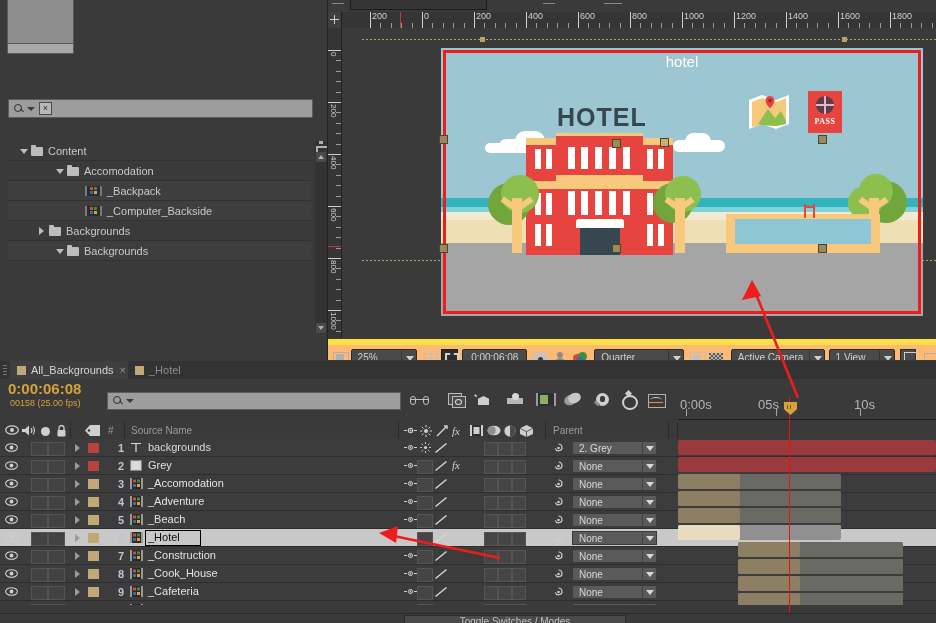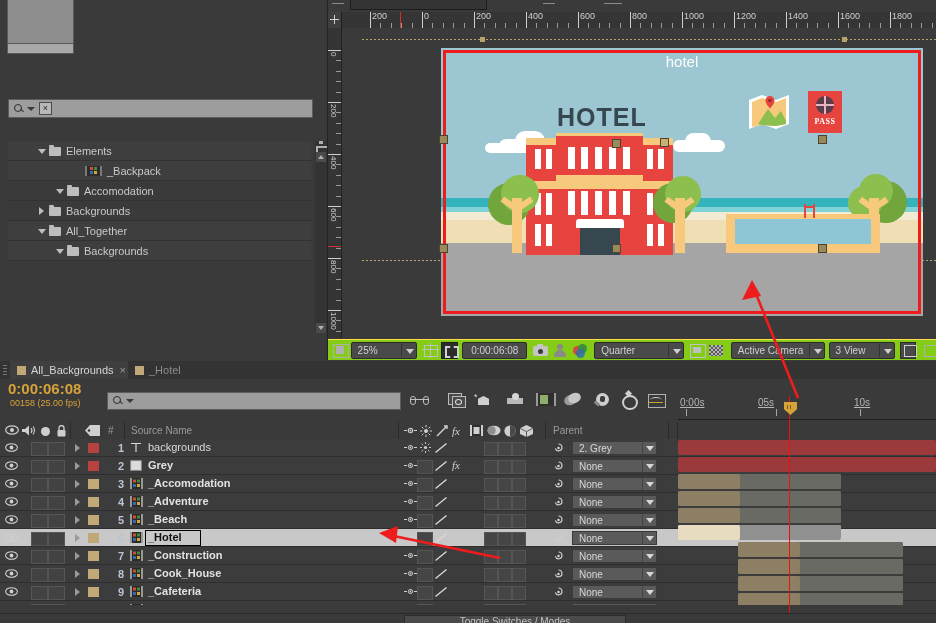--- a/index.html
+++ b/index.html
@@ -137,22 +137,22 @@
   #passIcon .globe{position:absolute;left:8px;top:5px;width:18px;height:18px;border-radius:50%;
      background:#5a3c4a;}
   #passIcon .globe::before{content:"";position:absolute;left:8px;top:0;width:2px;height:18px;background:#e8b5c0;}
   #passIcon .globe::after{content:"";position:absolute;left:0;top:8px;width:18px;height:2px;background:#e8b5c0;}
   #passIcon .pw{position:absolute;left:0;top:26px;width:34px;text-align:center;color:#fff;font-size:8px;
      font-weight:bold;font-family:"Liberation Serif",serif;letter-spacing:.5px;}
   #redBox{position:absolute;left:101px;top:22px;width:478px;height:264px;border:3px solid #ee1c1c;box-sizing:border-box;}
   .handle{position:absolute;width:7px;height:7px;background:#9a8a5a;border:1px solid #4a4434;}
 
   
-  #compBar{position:absolute;left:0;top:339px;width:608px;height:21px;background:#84cc16;border-top:1px solid #fde047;
-     display:flex;align-items:center;}
+  #compBar{position:absolute;left:0;top:339px;width:608px;height:21px;background:#fdba74;border-top:6px solid #fde047;
+     display:flex;align-items:flex-end;}
   .cselect{height:15px;background:#4a4a4a;border:1px solid #2c2c2c;border-radius:2px;display:flex;align-items:center;
      color:#d0d0d0;font-size:10px;margin-left:4px;position:relative;padding-left:6px;}
   .cselect .arw{width:14px;height:13px;border-left:1px solid #333;margin-left:auto;position:relative;}
   .cselect .arw::after{content:"";position:absolute;left:4px;top:5px;border-left:4px solid transparent;border-right:4px solid transparent;border-top:5px solid #d0d0d0;}
   .ibtn{width:17px;height:15px;margin-left:5px;position:relative;}
 
   
   #tlTabs{position:absolute;left:0;top:361px;width:936px;height:18px;background:#333;border-bottom:1px solid #222;}
   .tltab{position:absolute;top:0;height:18px;display:flex;align-items:center;padding:0 7px;font-size:11px;}
   .tltab.active{background:#3f3f3f;color:#d5d5d5;}
@@ -169,21 +169,21 @@
      display:flex;align-items:center;}
   #tlSearch .mag{width:12px;height:12px;margin-left:4px;position:relative;}
   #tlSearch .mag::before{content:"";position:absolute;left:1px;top:1px;width:6px;height:6px;border:1.4px solid #2c2c2c;border-radius:50%;}
   #tlSearch .mag::after{content:"";position:absolute;left:7px;top:7px;width:4px;height:1.4px;background:#2c2c2c;transform:rotate(45deg);}
   #tlSearch .caret{width:0;height:0;border-left:4px solid transparent;border-right:4px solid transparent;border-top:4px solid #3a3a3a;margin-left:2px;}
   .tlicon{position:absolute;top:12px;width:20px;height:18px;}
 
   
   #tlRuler{position:absolute;left:678px;top:396px;width:258px;height:23px;background:#3a3a3a;}
   .rmaj{position:absolute;top:13px;width:1px;height:7px;background:#a5a5a5;}
-  .rlbl{position:absolute;top:1px;font-size:10px;color:#b5b5b5;text-decoration:underline;}
+  .rlbl{position:absolute;top:1px;font-size:13px;color:#b5b5b5;}
   #tlRulerLine{position:absolute;left:678px;top:419px;width:258px;height:1px;background:#1f1f1f;}
   #wab{position:absolute;left:678px;top:396px;width:258px;height:5px;background:#2f2f2f;}
   #wabL{position:absolute;left:678px;top:396px;width:7px;height:6px;background:#d6a23a;}
   #wabL2{position:absolute;left:678px;top:422px;width:7px;height:7px;background:#d6a23a;}
 
   
   #colHdr{position:absolute;left:0;top:422px;width:936px;height:17px;background:#3a3a3a;border-bottom:1px solid #2a2a2a;}
   .chlbl{position:absolute;top:3px;font-size:10px;color:#9a9a9a;}
   .chico{position:absolute;top:3px;}
   .vdiv{position:absolute;top:0;width:1px;background:#2a2a2a;}
@@ -192,21 +192,21 @@
   .lrow{position:relative;height:17px;border-bottom:1px solid #2e2e2e;background:#3c3c3c;}
   .lrow.sel{background:#c8c8c8;}
   .eye{position:absolute;left:5px;top:4px;width:13px;height:9px;}
   .eye svg{display:block;}
   .sqA{position:absolute;left:31px;top:3px;width:15px;height:12px;background:#424242;border:1px solid #555;}
   .sqB{position:absolute;left:48px;top:3px;width:15px;height:12px;background:#424242;border:1px solid #555;}
   .exp{position:absolute;left:75px;top:5px;border-top:4px solid transparent;border-bottom:4px solid transparent;border-left:5px solid #9a9a9a;}
   .lcol{position:absolute;left:88px;top:4px;width:11px;height:10px;}
   .lnum{position:absolute;left:108px;top:3px;width:16px;text-align:right;font-size:11px;color:#b9c4d4;font-weight:bold;}
   .ltype{position:absolute;left:130px;top:3px;width:13px;height:11px;}
-  .lname{position:absolute;left:148px;top:2px;font-size:11px;color:#e2e2e2;font-weight:bold;}
+  .lname{position:absolute;left:148px;top:2px;font-size:11px;color:#e2e2e2;font-weight:normal;}
   .lrow.sel .lname{color:#111;}
   .lname.plain{font-weight:normal;color:#d8d8d8;}
   .nmbox{position:absolute;left:145px;top:1px;height:14px;border:1px solid #000;background:#c8c8c8;}
 
   .sw-ax{position:absolute;left:404px;top:3px;width:12px;height:11px;}
   .sw-star{position:absolute;left:420px;top:3px;width:11px;height:11px;}
   .sw-b1{position:absolute;left:417px;top:3px;width:14px;height:12px;background:#454545;border:1px solid #555;}
   .sw-line{position:absolute;left:434px;top:3px;width:14px;height:12px;}
   .sw-fx{position:absolute;left:452px;top:2px;font-size:11px;font-style:italic;color:#d0d0d0;font-family:"Liberation Serif",serif;}
   .sw-m1{position:absolute;left:484px;top:3px;width:12px;height:12px;background:#454545;border:1px solid #555;}
@@ -253,25 +253,25 @@
     </div>
 
     <div id="searchRow">
       <span class="mag"></span>
       <span class="caret"></span>
       <span class="clr">×</span>
     </div>
 
 
     <div id="tree">
-        <div class="trow alt"><span style="display:inline-block;width:30px"></span><span class="tw open"></span><span class="folder"></span><span class="tlbl">Elements</span></div>
+        <div class="trow"><span style="display:inline-block;width:12px"></span><span class="tw open"></span><span class="folder"></span><span class="tlbl">Content</span></div>
+        <div class="trow"><span style="display:inline-block;width:48px"></span><span class="tw open"></span><span class="folder"></span><span class="tlbl">Accomodation</span></div>
         <div class="trow alt"><span style="display:inline-block;width:66px"></span><span class="tw"></span><span class="foot"><i></i><i></i><i></i><i></i></span><span class="tlbl">_Backpack</span></div>
-        <div class="trow"><span style="display:inline-block;width:48px"></span><span class="tw open"></span><span class="folder"></span><span class="tlbl">Accomodation</span></div>
+        <div class="trow alt"><span style="display:inline-block;width:66px"></span><span class="tw"></span><span class="foot"><i></i><i></i><i></i><i></i></span><span class="tlbl">_Computer_Backside</span></div>
         <div class="trow"><span style="display:inline-block;width:30px"></span><span class="tw closed"></span><span class="folder"></span><span class="tlbl">Backgrounds</span></div>
-        <div class="trow alt"><span style="display:inline-block;width:30px"></span><span class="tw open"></span><span class="folder"></span><span class="tlbl">All_Together</span></div>
         <div class="trow alt"><span style="display:inline-block;width:48px"></span><span class="tw open"></span><span class="folder"></span><span class="tlbl">Backgrounds</span></div>
       </div>
 
     <div id="treeScroll">
       <div class="hier"></div>
       <div class="up"></div>
       <div class="dn"></div>
     </div>
 
   </div>
@@ -565,21 +565,21 @@
       </div>
       <div class="ibtn">
         <div style="position:absolute;left:1px;top:2px;width:14px;height:11px;
              background:repeating-conic-gradient(#b5b5b5 0% 25%, #5a5a5a 0% 50%) 0 0 / 4px 4px;"></div>
       </div>
       <div class="cselect" style="width:100px;margin-left:8px;">
         <span>Active Camera</span>
         <span class="arw"></span>
       </div>
       <div class="cselect" style="width:68px;">
-        <span>3 View</span>
+        <span>1 View</span>
         <span class="arw"></span>
       </div>
       <div class="ibtn" style="background:#4a4a4a;border:1px solid #2c2c2c;">
         <div style="position:absolute;left:3px;top:2px;width:11px;height:10px;border:1px solid #d0d0d0;"></div>
       </div>
       <div class="ibtn">
         <div style="position:absolute;left:3px;top:2px;width:11px;height:10px;border:1px solid #b0b0b0;"></div>
       </div>
     </div>
   </div>

